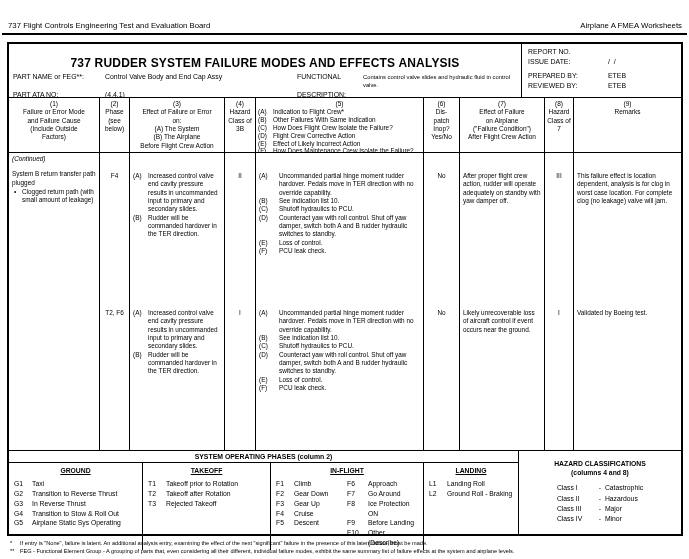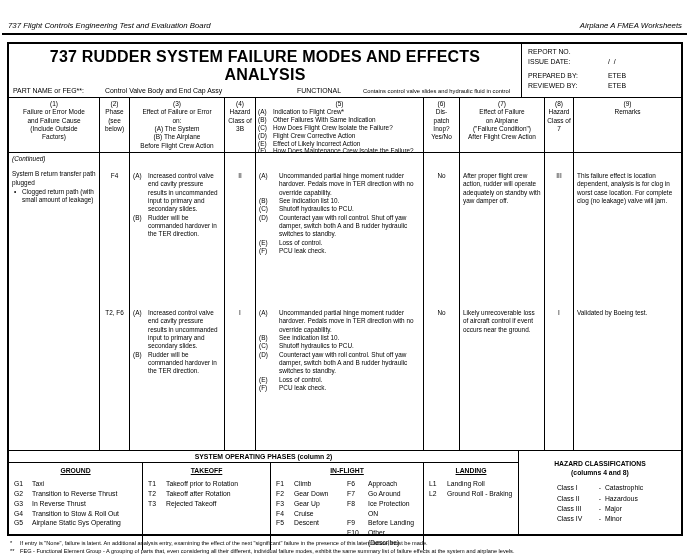--- a/index.html
+++ b/index.html
@@ -1,30 +1,30 @@
 <!DOCTYPE html>
 <html><head>
 <meta charset="utf-8">
 <style>
   * { box-sizing: border-box; margin: 0; padding: 0; }
   html,body { background:#fff; }
   body { width:689px; height:559px; font-family:"Liberation Sans", sans-serif; color:#000; position:relative; }
   .page { width:689px; height:559px; overflow:hidden; background:#fff; }
 
   
-  .running-header { display:flex; justify-content:space-between; font-style:italic; font-size:7.8px; padding:21px 7px 3px 8px; }
+  .running-header { display:flex; justify-content:space-between; font-size:7.8px; padding:21px 7px 3px 8px; }
   .header-rule { border-top:2px solid #000; margin:0 2px; }
 
   
   .sheet { margin:7px 6px 0 7px; border:2px solid #000; background:#fff; }
 
   
   .title-block { display:flex; border-bottom:1px solid #000; height:54px; }
   .title-left { flex:1; padding:2px 4px 0 4px; overflow:hidden; }
-  .main-title { text-align:center; font-weight:bold; font-size:16px; letter-spacing:.2px; margin-top:2px; }
+  .main-title { text-align:center; font-weight:bold; font-size:12px; letter-spacing:.2px; margin-top:10px; }
   .part-grid { display:grid; grid-template-columns:92px 192px 66px 1fr; font-size:6.9px; line-height:1.45; margin-top:2px; }
   .fdesc { font-size:5.8px; padding-top:1px; }
   .report-box { width:160px; border-left:1px solid #000; padding:3px 0 0 6px; font-size:6.9px; line-height:1.4; overflow:hidden; }
   .rb-row { display:grid; grid-template-columns:80px 1fr; }
   .rb-gap { height:5px; }
   .pre { white-space:pre; }
 
   
   .grid9 { display:grid; grid-template-columns:91px 30px 95px 31px 168px 36px 85px 29px 1fr; }
   .grid9 > div { border-right:1px solid #000; overflow:hidden; }

